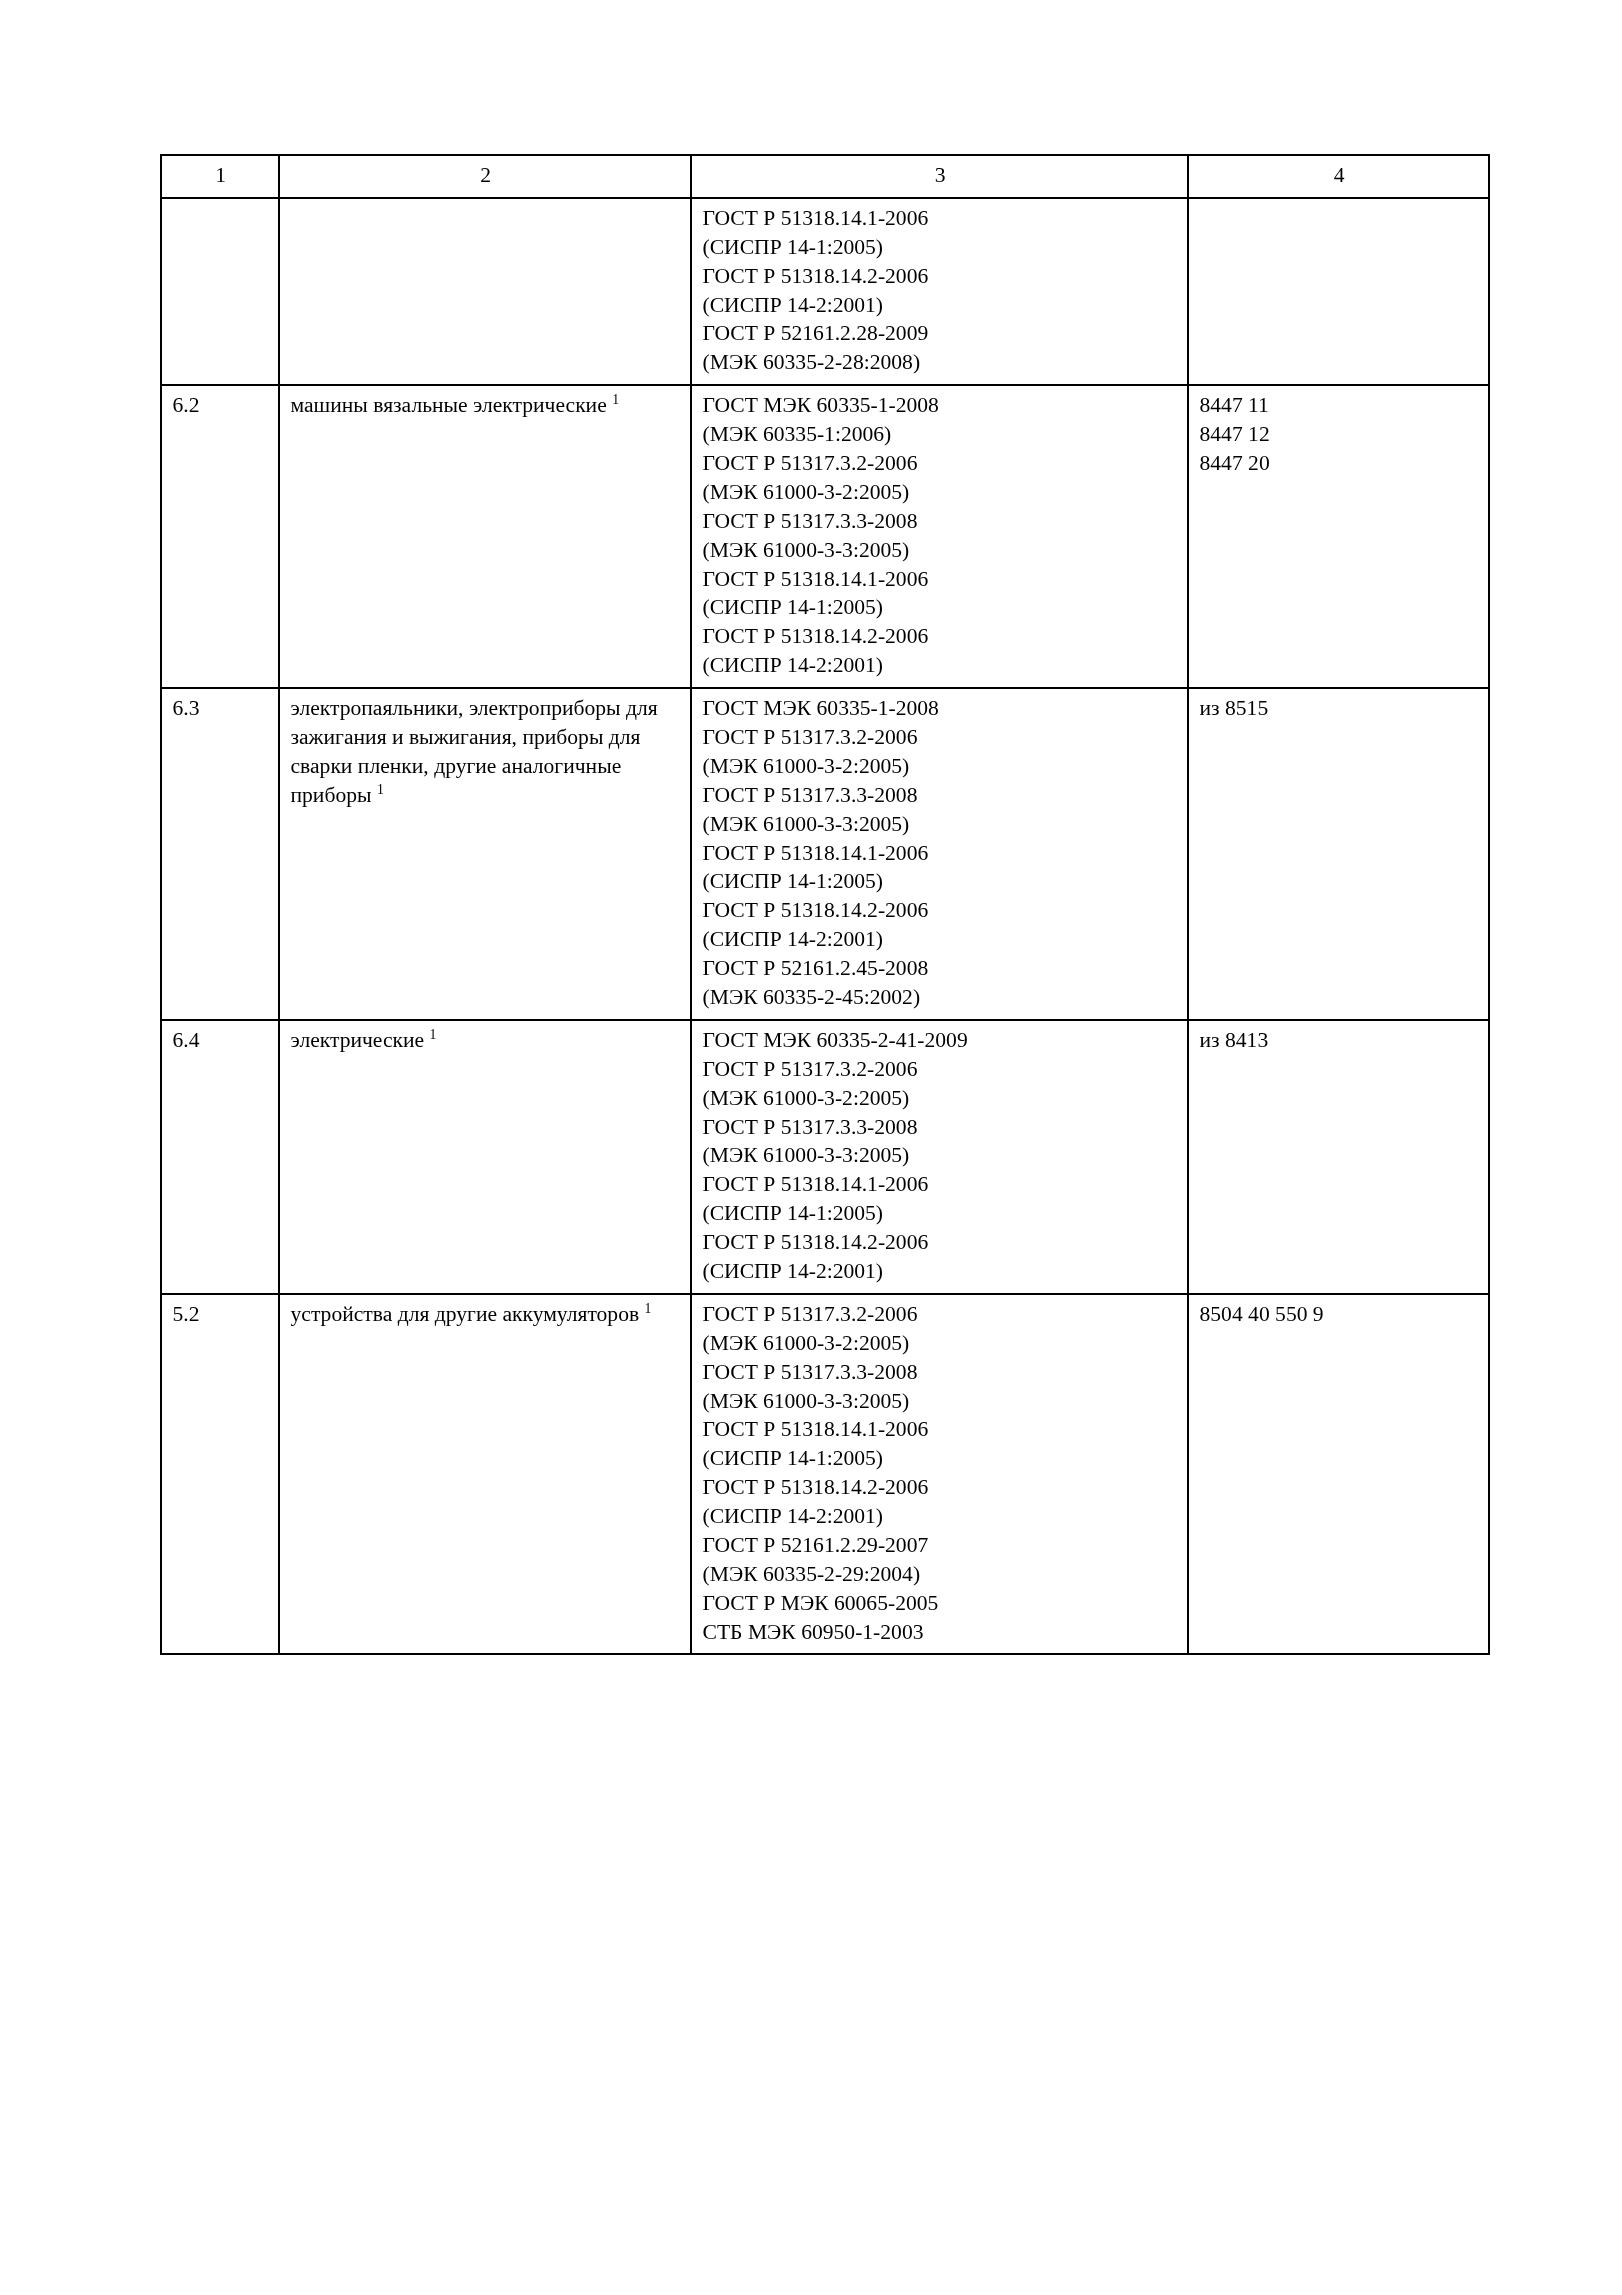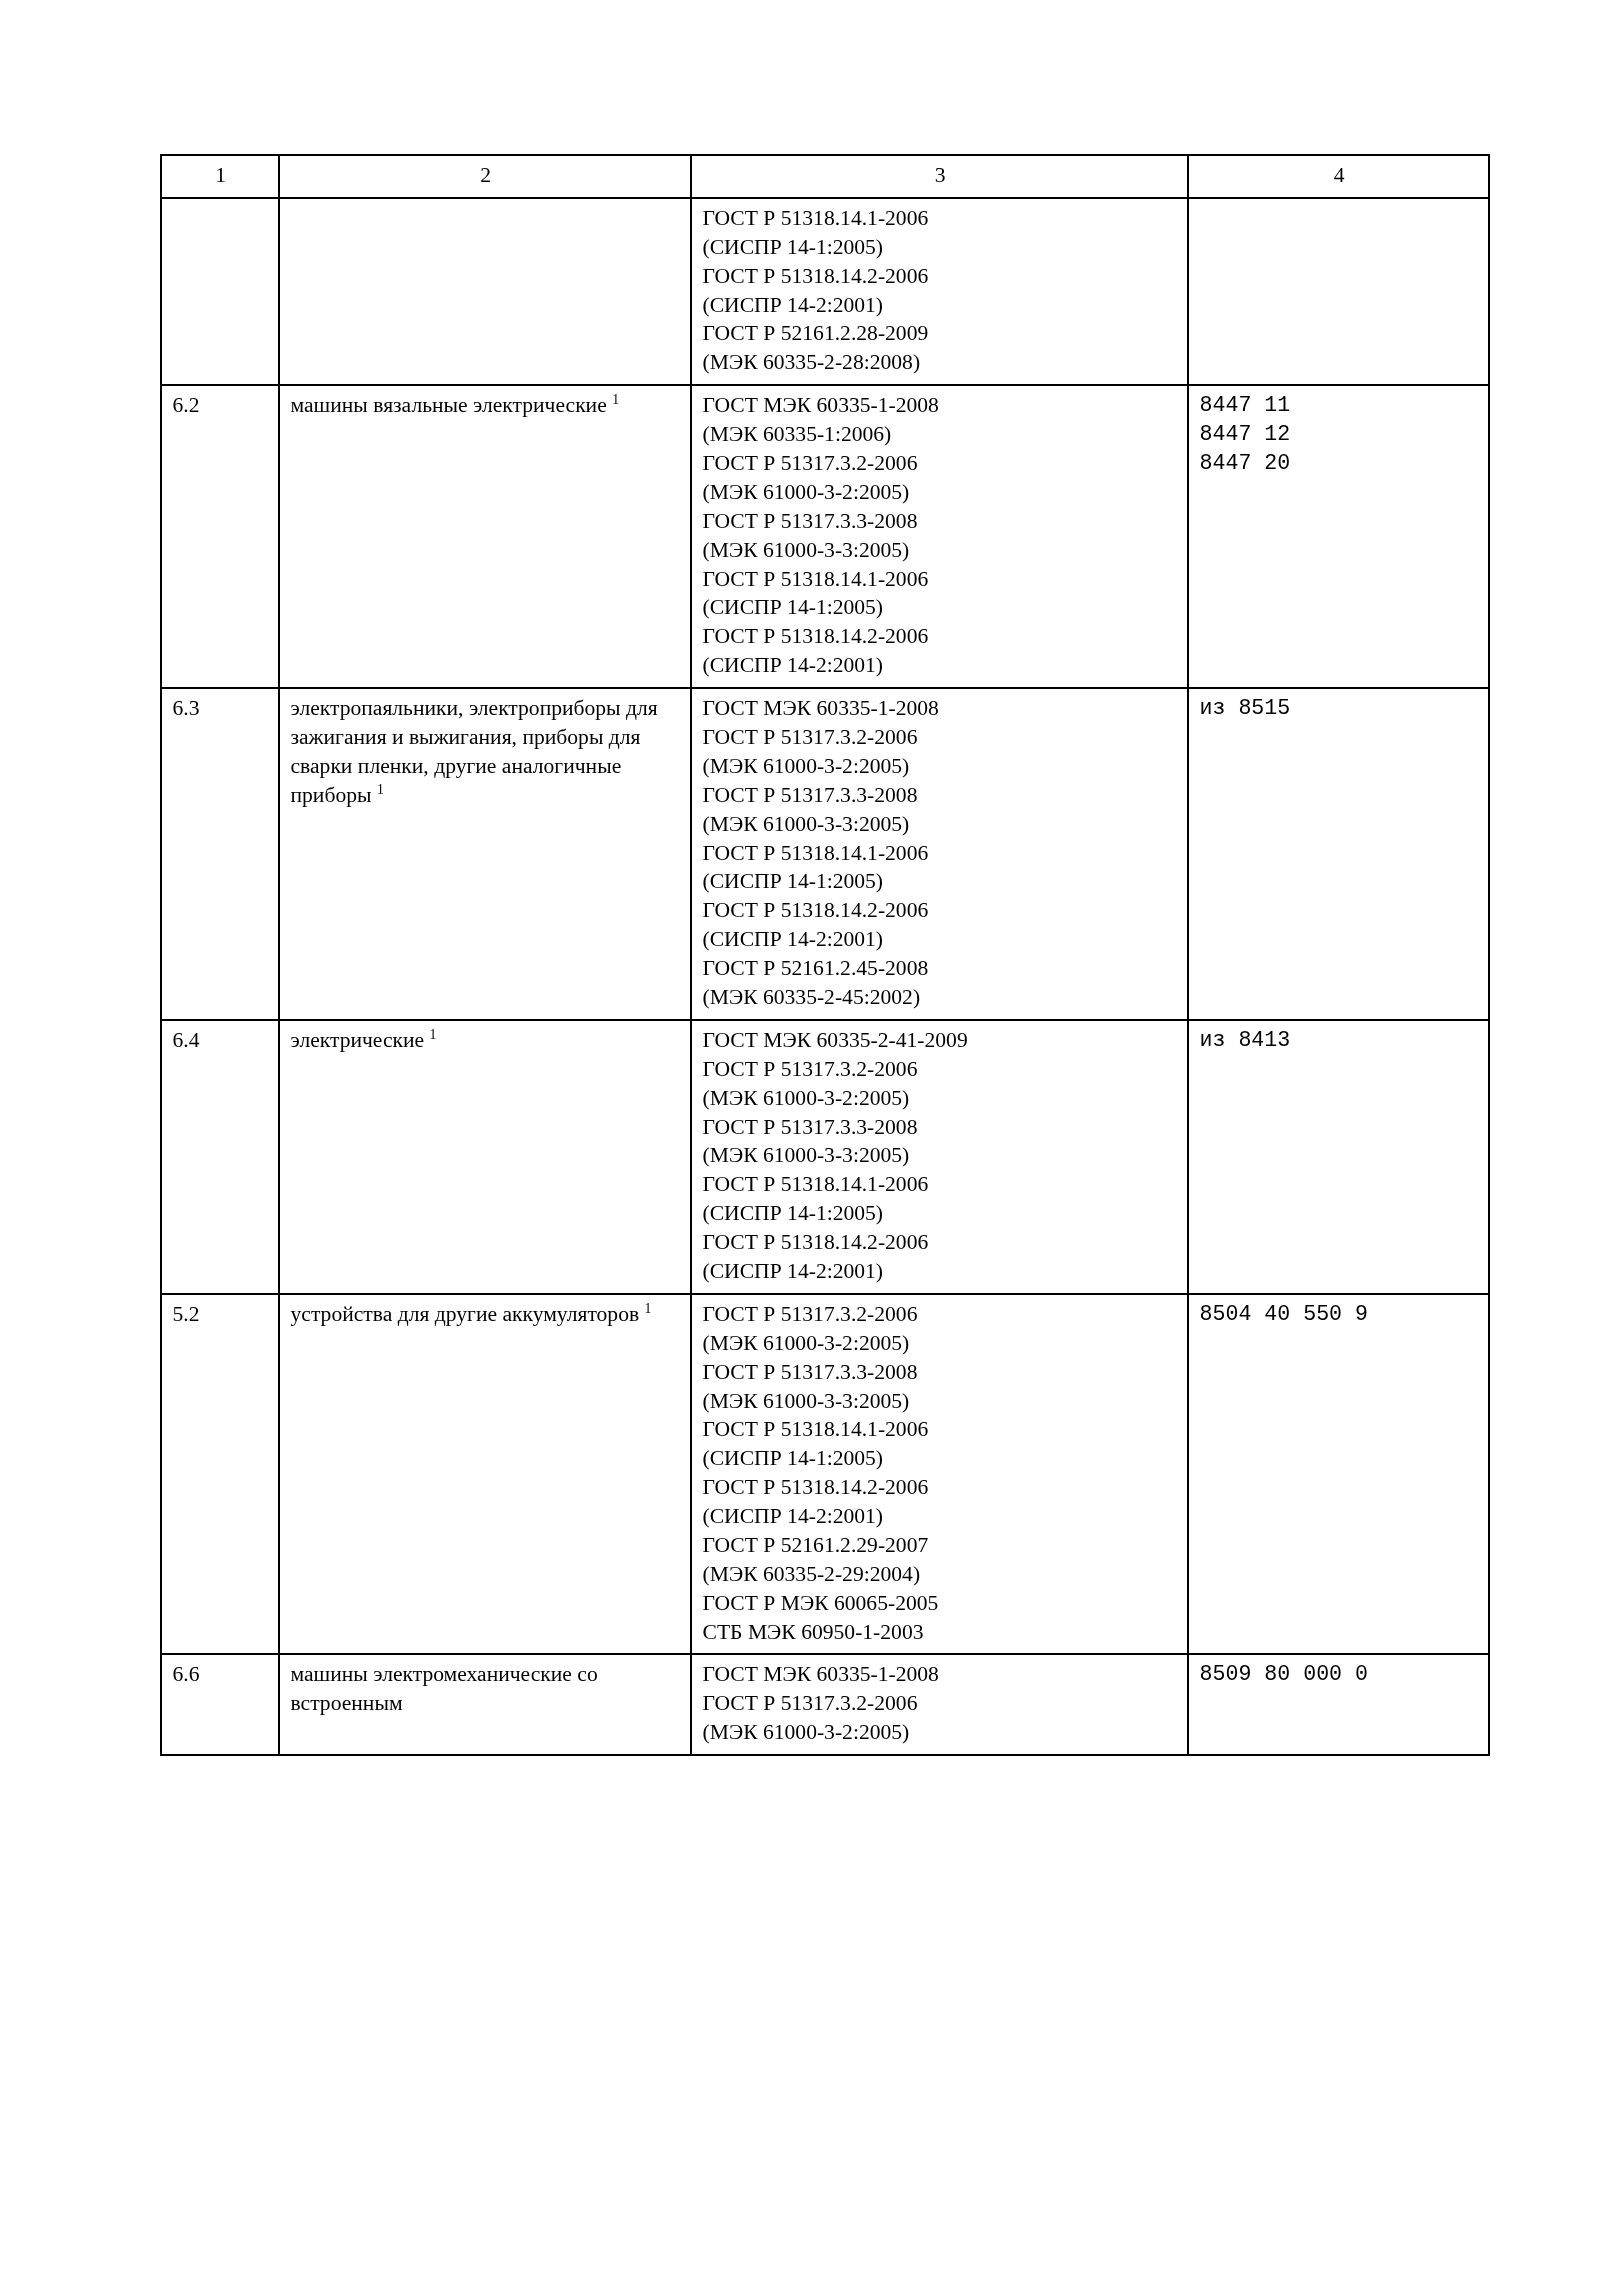--- a/index.html
+++ b/index.html
@@ -57,21 +57,20 @@
     vertical-align: top;
     white-space: pre-line;
     line-height: 1.36;
     border-radius: 14px;
   }
   .cell-code {
     vertical-align: middle;
     white-space: pre-line;
     padding-left: 23.6px;
     line-height: 1.36;
-    font-family: Liberation Mono, monospace;
   }
   sup {
     font-size: 13.7px;
     vertical-align: super;
     line-height: 0;
   }
   .nm { display: inline; }
 </style>
 </head>
 <body>
@@ -165,24 +164,16 @@
 (СИСПР 14-1:2005)
 ГОСТ Р 51318.14.2-2006
 (СИСПР 14-2:2001)
 ГОСТ Р 52161.2.29-2007
 (МЭК 60335-2-29:2004)
 ГОСТ Р МЭК 60065-2005
 СТБ МЭК 60950-1-2003</td>
         <td class="cell-code">8504 40 550 9</td>
       </tr>
 
-      <tr>
-        <td class="cell-num">6.6</td>
-        <td class="cell-name"><span class="nm">машины электромеханические со встроенным</span></td>
-        <td class="cell-std">ГОСТ МЭК 60335-1-2008
-ГОСТ Р 51317.3.2-2006
-(МЭК 61000-3-2:2005)</td>
-        <td class="cell-code">8509 80 000 0</td>
-      </tr>
     </tbody>
   </table>
 </div>
 
 
 </body></html>

